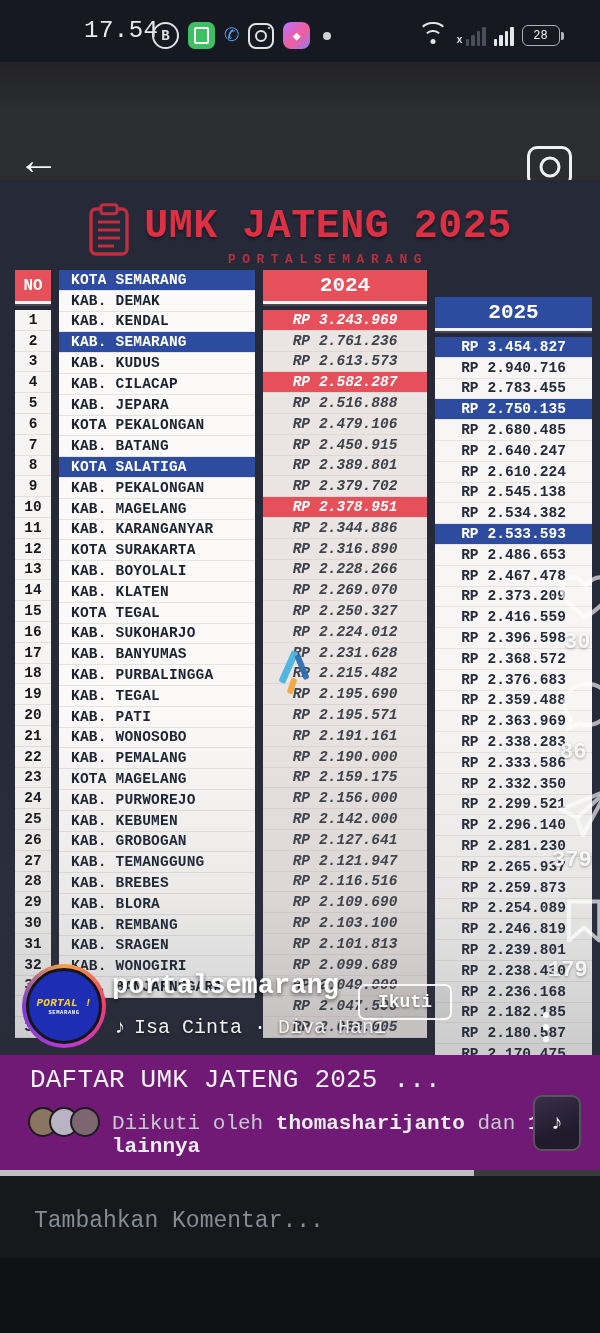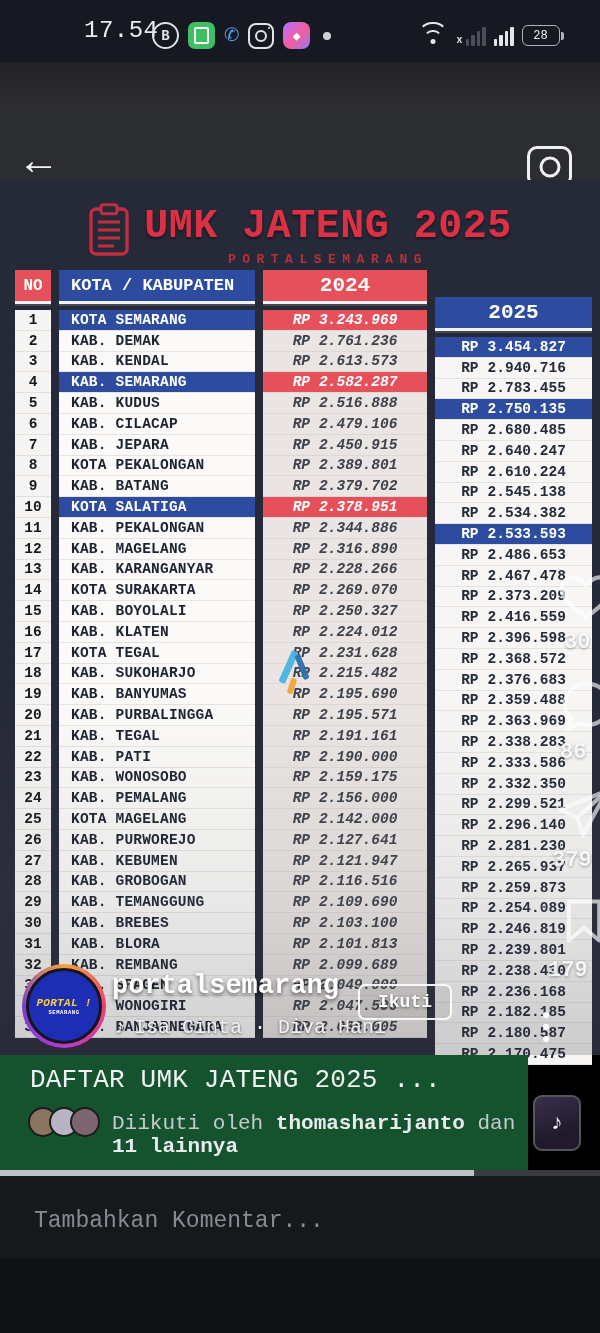--- a/index.html
+++ b/index.html
@@ -95,21 +95,21 @@
                  display:flex;flex-direction:column;align-items:center;justify-content:center;}
   .avatar .l1{color:#f4d03f;font-size:11px;font-weight:800;font-style:italic;letter-spacing:.3px;}
   .avatar .l2{color:#fff;font-size:5.5px;font-weight:700;letter-spacing:.6px;}
   .username{left:112px;top:791px;font-size:27px;font-weight:700;color:#fff;text-shadow:0 2px 4px rgba(0,0,0,.6);}
   .follow-btn{left:358px;top:804px;width:94px;height:36px;border:2.2px solid rgba(255,255,255,.92);border-radius:7px;
               display:flex;align-items:center;justify-content:center;color:#fff;font-size:18px;font-weight:700;
               background:rgba(80,80,80,.10);box-sizing:border-box;text-shadow:0 1px 3px rgba(0,0,0,.5);}
   .music-row{left:114px;top:836px;display:flex;align-items:center;gap:8px;color:#f2f2f2;font-size:20px;text-shadow:0 1px 3px rgba(0,0,0,.6);}
 
   
-  .caption-panel{left:0;top:1055px;width:528px;height:115px;background:#14532d;}
+  .caption-panel{left:0;top:1055px;width:600px;height:115px;background:#701a75;}
   .caption-text{left:30px;top:10px;font-size:26px;color:#f0f1f3;letter-spacing:.2px;}
   .fol-avatars{left:28px;top:52px;width:80px;height:34px;}
   .fol-avatars i{position:absolute;width:30px;height:30px;border-radius:50%;border:2px solid #1a1c1f;box-sizing:border-box;}
   .fol-avatars .f1{left:0;background:#8a7462;}
   .fol-avatars .f2{left:21px;background:#b9b4c4;}
   .fol-avatars .f3{left:42px;background:#7d6670;}
   .followed-by{left:112px;top:57px;font-size:21px;color:#c6cad0;}
   .followed-by b{color:#e9ebee;}
   .album-art{left:533px;top:40px;width:48px;height:56px;border-radius:9px;border:2px solid #55565a;box-sizing:border-box;
              background:linear-gradient(160deg,#3a2f4a,#201a2c 70%);display:flex;align-items:center;justify-content:center;
@@ -225,21 +225,20 @@
           <div class="trow">29</div>
           <div class="trow">30</div>
           <div class="trow">31</div>
           <div class="trow">32</div>
           <div class="trow">33</div>
           <div class="trow">34</div>
           <div class="trow">35</div>
         </div>
     </div>
     <div class="tcol col-name">
-      <div class="thead blue">KOTA / KABUPATEN</div>
       <div id="rows-name">
           <div class="trow hl">KOTA SEMARANG</div>
           <div class="trow">KAB. DEMAK</div>
           <div class="trow">KAB. KENDAL</div>
           <div class="trow hl">KAB. SEMARANG</div>
           <div class="trow">KAB. KUDUS</div>
           <div class="trow">KAB. CILACAP</div>
           <div class="trow">KAB. JEPARA</div>
           <div class="trow">KOTA PEKALONGAN</div>
           <div class="trow">KAB. BATANG</div>

